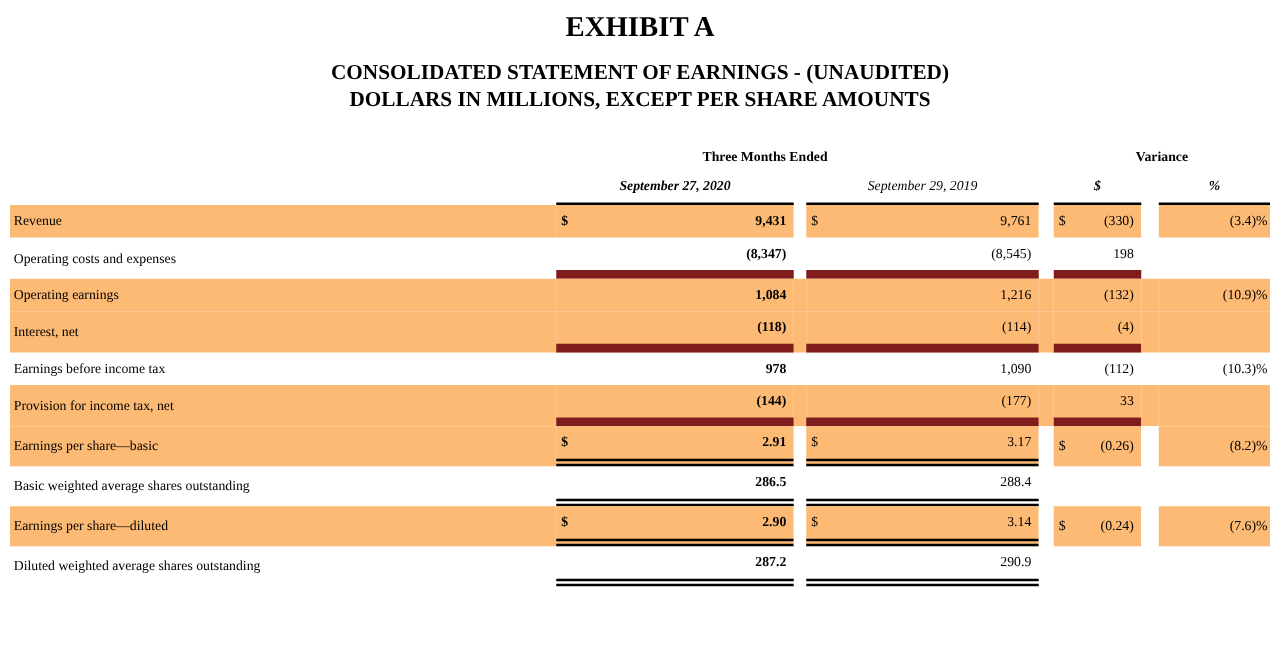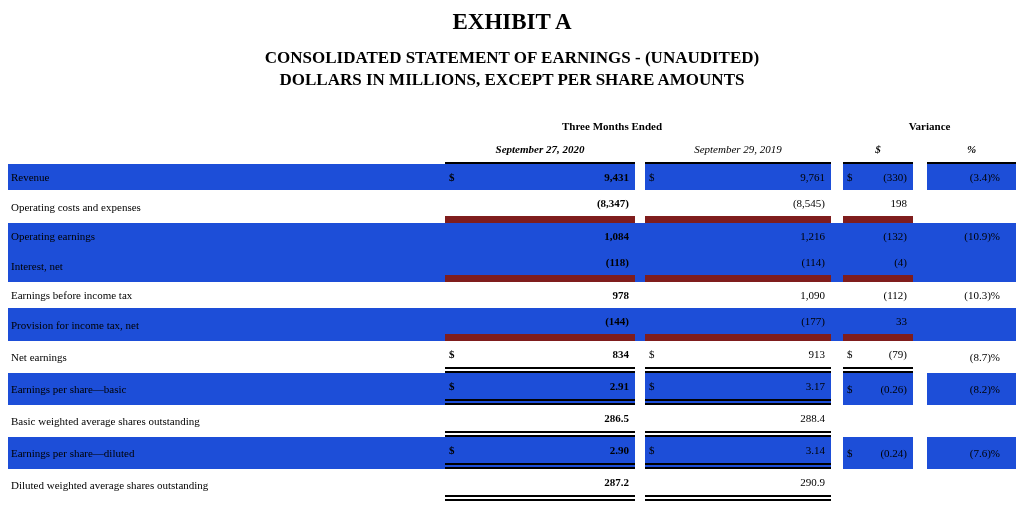--- a/index.html
+++ b/index.html
@@ -22,31 +22,31 @@
   col.w-g2 { width:12px; }     col.w-cvd { width:70px; }
   col.w-g3 { width:14px; }     col.w-cvp { width:89px; }
 
   th, td { padding:0; margin:0; vertical-align:middle; height:26px; line-height:26px; white-space:nowrap; overflow:hidden; }
   thead tr.group-row th, thead tr.group-row td { height:20px; line-height:20px; }
   th { font-weight:bold; text-align:center; }
   th.normal { font-weight:normal; }
   th.rule { border-bottom:2px solid #000;font-style:italic; }
   th.shift-left { padding-right:52px; }
 
-  tr.sh td { background:#1d4ed8; }
+  tr.sh td { background:#fdba74; }
   tr.sh.gap td.g { background:#ffffff; }
 
   td.bs { border-bottom:7px solid #7f1d1d; }
   td.bd { border-bottom:6px double #000; }
 
   td.label { text-align:left; padding-left:3px; }
   td.c { padding:0 6px 0 4px; }
   td.c .cell { display:flex; justify-content:space-between; align-items:baseline; }
   td.c.bold { font-weight:bold; }
-  td.pct { text-align:right; padding-right:16px;margin-left:36px; }
+  td.pct { text-align:right; padding-right:2px;margin-left:36px; }
 </style>
 </head>
 <body>
 
 <div class="titles">
   <div id="title-exhibit">EXHIBIT A</div>
   <div id="title-statement">CONSOLIDATED STATEMENT OF EARNINGS - (UNAUDITED)</div>
   <div id="title-units">DOLLARS IN MILLIONS, EXCEPT PER SHARE AMOUNTS</div>
 </div>
 
@@ -231,45 +231,20 @@
       <td class="c bs">
           <div class="cell">
             <span></span>
             <span>33</span>
           </div>
         </td>
       <td class="g"></td>
       <td class="pct"></td>
     </tr>
 
-    <tr>
-      <td class="label">Net earnings</td>
-      <td class="c bold bd">
-          <div class="cell">
-            <span>$</span>
-            <span>834</span>
-          </div>
-        </td>
-      <td class="g"></td>
-      <td class="c bd">
-          <div class="cell">
-            <span>$</span>
-            <span>913</span>
-          </div>
-        </td>
-      <td class="g"></td>
-      <td class="c bd">
-          <div class="cell">
-            <span>$</span>
-            <span>(79)</span>
-          </div>
-        </td>
-      <td class="g"></td>
-      <td class="pct">(8.7)%</td>
-    </tr>
 
     <tr class="sh gap">
       <td class="label">Earnings per share—basic</td>
       <td class="c bold bd">
           <div class="cell">
             <span>$</span>
             <span>2.91</span>
           </div>
         </td>
       <td class="g"></td>

